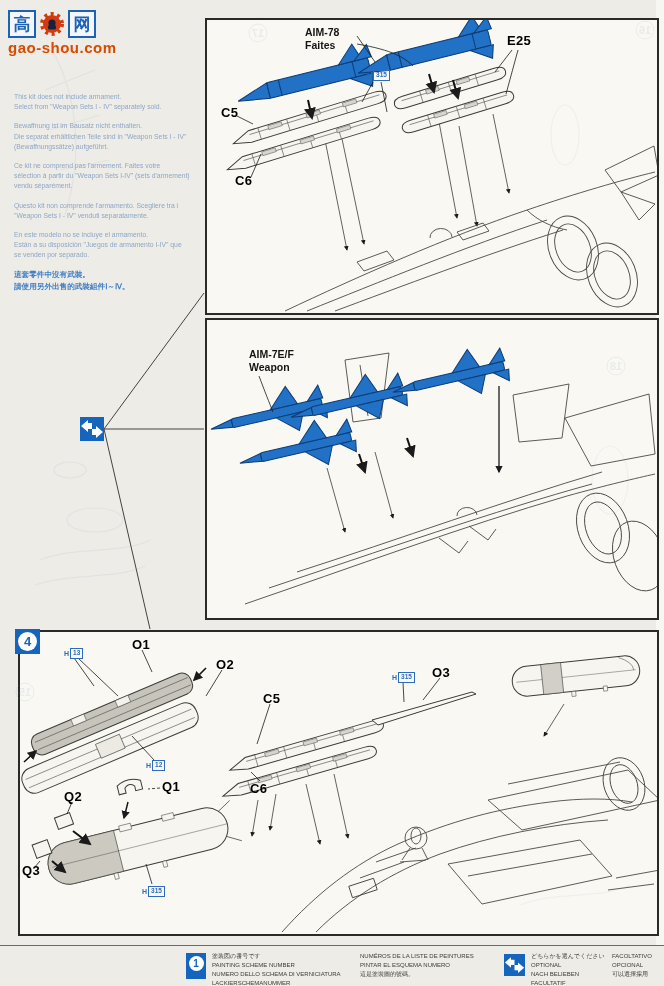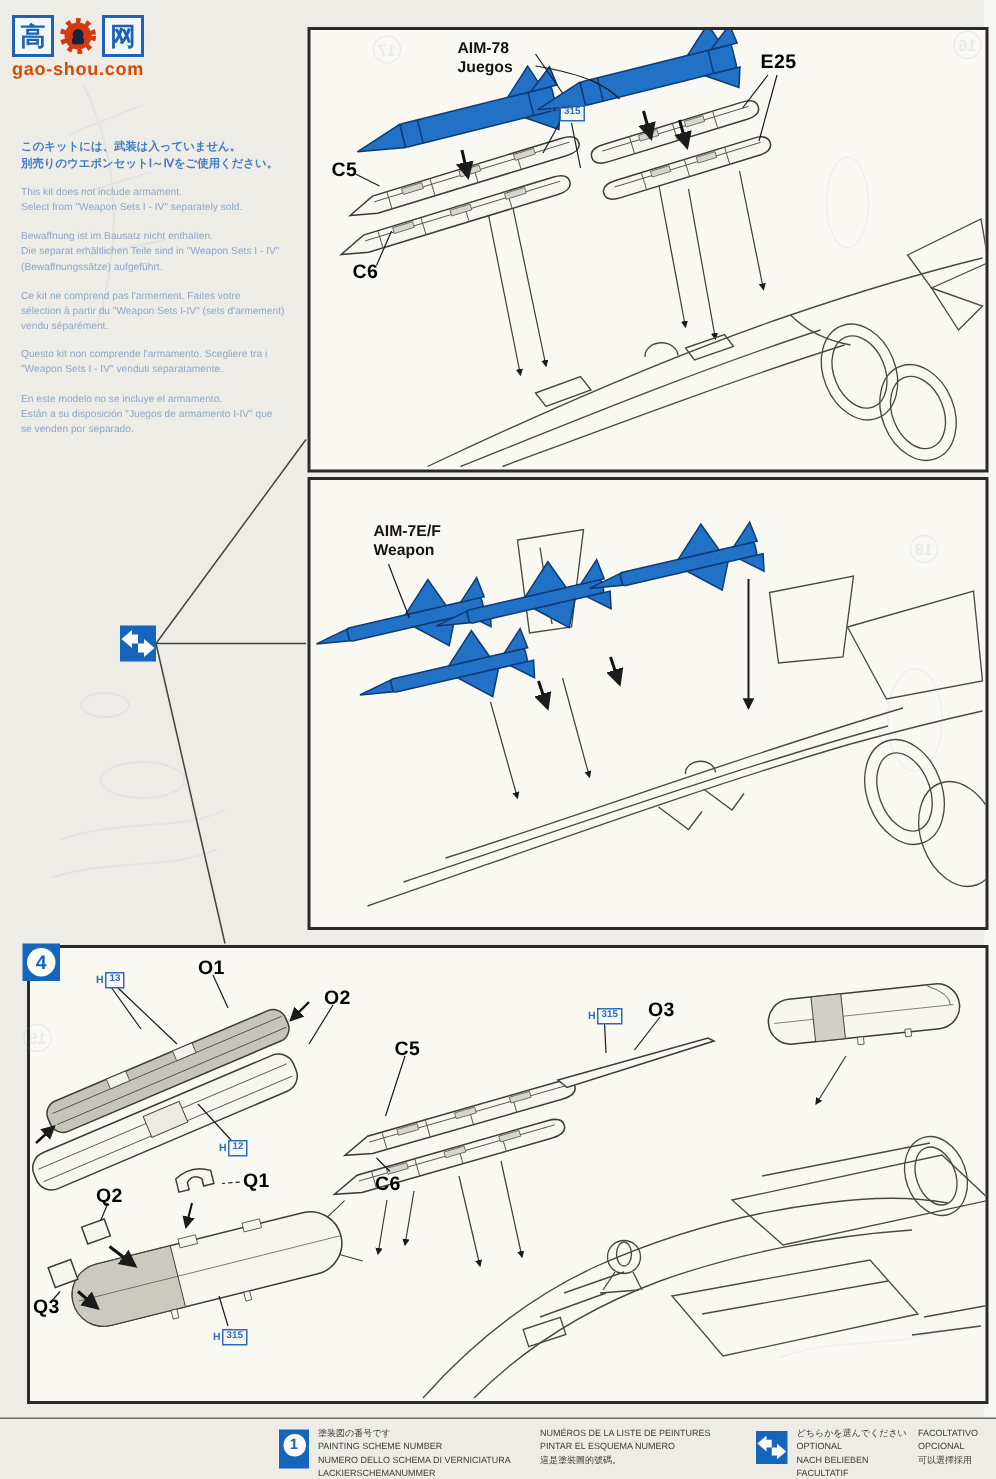--- a/index.html
+++ b/index.html
@@ -4,21 +4,21 @@
 <style>
   html,body{margin:0;padding:0;}
   .page{position:relative;width:664px;height:986px;background:#edece6;overflow:hidden;
         font-family:"Liberation Sans",sans-serif;}
   
   .logo{position:absolute;left:8px;top:10px;z-index:6;}
   .logo-row{display:flex;align-items:center;gap:2px;}
   .logo-cell{display:flex;align-items:center;justify-content:center;width:24px;height:24px;
              background:#f3f6fb;border:2px solid #1d62b5;color:#1d62b5;font-weight:bold;font-size:17px;}
   .logo-gear{width:28px;height:28px;display:block;}
-  .logo-domain{font-weight:bold;font-size:12px;color:#d94a00;letter-spacing:.5px;margin-top:1px;}
+  .logo-domain{font-weight:bold;font-size:15px;color:#d94a00;letter-spacing:.5px;margin-top:1px;}
   
   .notes{position:absolute;left:14px;top:92px;width:196px;z-index:2;}
   .notes p{margin:0 0 9px 0;font-size:6.8px;line-height:1.5;color:#8ea7c9;}
   .notes p.strong{color:#3f7ec5;font-size:7.6px;font-weight:bold;}
   
   .box{position:absolute;background:#f9f8f3;border:2px solid #2a2a28;z-index:2;}
   .box svg.art{position:absolute;left:0;top:0;}
   .lbl{position:absolute;font-weight:bold;font-size:13px;line-height:1;color:#000000;letter-spacing:.3px;z-index:3;}
   .lbl2{position:absolute;font-weight:bold;font-size:10.5px;line-height:1.2;color:#141414;z-index:3;}
   .hl{position:absolute;display:flex;align-items:center;font-weight:bold;font-size:7px;line-height:1;
@@ -68,32 +68,32 @@
           <circle cx="0" cy="-1" r="3.6" fill="#16233f"></circle>
           <rect x="-4" y="1" width="8" height="4.5" rx="1.5" fill="#16233f"></rect>
         </svg>
       </span>
       <span class="logo-cell">网</span>
     </div>
     <div class="logo-domain">gao-shou.com</div>
   </div>
 
   <div class="notes">
-    <p class="strong">
-      <span>このキットには、武装は入っていません。</span><br><span>別売りのウエポンセットⅠ～Ⅳをご使用ください。</span></p>
     <p>
       <span>This kit does not include armament.</span><br><span>Select from "Weapon Sets I - IV" separately sold.</span></p>
     <p>
       <span>Bewaffnung ist im Bausatz nicht enthalten.</span><br><span>Die separat erhältlichen Teile sind in "Weapon Sets I - IV"</span><br><span>(Bewaffnungssätze) aufgeführt.</span></p>
     <p>
       <span>Ce kit ne comprend pas l'armement. Faites votre</span><br><span>sélection à partir du "Weapon Sets I-IV" (sets d'armement)</span><br><span>vendu séparément.</span></p>
     <p>
       <span>Questo kit non comprende l'armamento. Scegliere tra i</span><br><span>"Weapon Sets I - IV" venduti separatamente.</span></p>
     <p>
       <span>En este modelo no se incluye el armamento.</span><br><span>Están a su disposición "Juegos de armamento I-IV" que</span><br><span>se venden por separado.</span></p>
+    <p class="strong">
+      <span>這套零件中沒有武裝。</span><br><span>請使用另外出售的武裝組件Ⅰ～Ⅳ。</span></p>
   </div>
 
   <div class="opt-icon">
     <svg width="24" height="24" viewBox="0 0 24 24">
       <polygon points="1,9 8,3 8,6 12,6 12,12 8,12 8,15" fill="#fdfdfb"></polygon>
       <polygon points="23,15 16,9 16,12 12,12 12,18 16,18 16,21" fill="#fdfdfb"></polygon>
     </svg>
   </div>
 
   <svg class="overlay" width="664" height="986">
@@ -201,21 +201,21 @@
         <path d="M150,24 C186,30 198,38 206,46"></path>
         <path d="M305,30 L288,52"></path>
         <path d="M311,30 L299,74"></path>
         <path d="M30,96 L46,104"></path>
         <path d="M44,157 L54,134"></path>
         <path d="M166,62 L155,82"></path>
         <path d="M174,62 L180,92"></path>
       </g>
     </svg>
     <div class="lbl2" style="left:98px;top:6px;">
-      <span>AIM-78</span><br><span>Juegos</span></div>
+      <span>AIM-78</span><br><span>Faites</span></div>
     <div class="lbl" style="left:300px;top:14px;">E25</div>
     <div class="lbl" style="left:14px;top:86px;">C5</div>
     <div class="lbl" style="left:28px;top:154px;">C6</div>
     <div class="hl" style="left:160px;top:50px;">
       <span>H</span>
         <span class="pc">315</span>
       </div>
   </div>
 
   <div class="box" style="left:205px;top:318px;width:450px;height:298px;">

